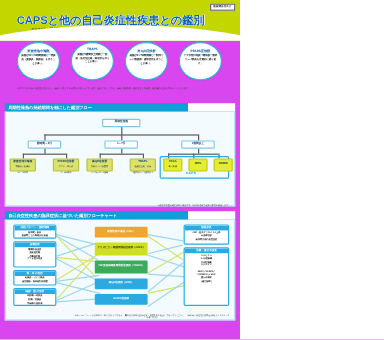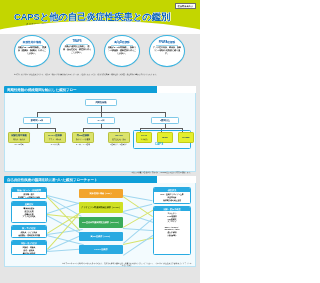--- a/index.html
+++ b/index.html
@@ -5,21 +5,21 @@
   * { margin:0; padding:0; box-sizing:border-box; }
   html,body { width:200px; height:283px; }
   body {
     font-family:"Liberation Sans","DejaVu Sans",sans-serif;
     background:#ffffff;
     position:relative;
     overflow:hidden;
     font-size:2.3px;
     color:#1a1a1a;
   }
-  .page { position:relative; width:200px; height:283px; background:#e5e5e5; }
+  .page { position:relative; width:200px; height:283px; background:#d946ef; }
 
   
   .hero {
     position:relative;
     width:200px; height:34px;
     background:#c3d600;
     overflow:hidden;
   }
   .hero-badge {
     position:absolute; right:4px; top:3px;

